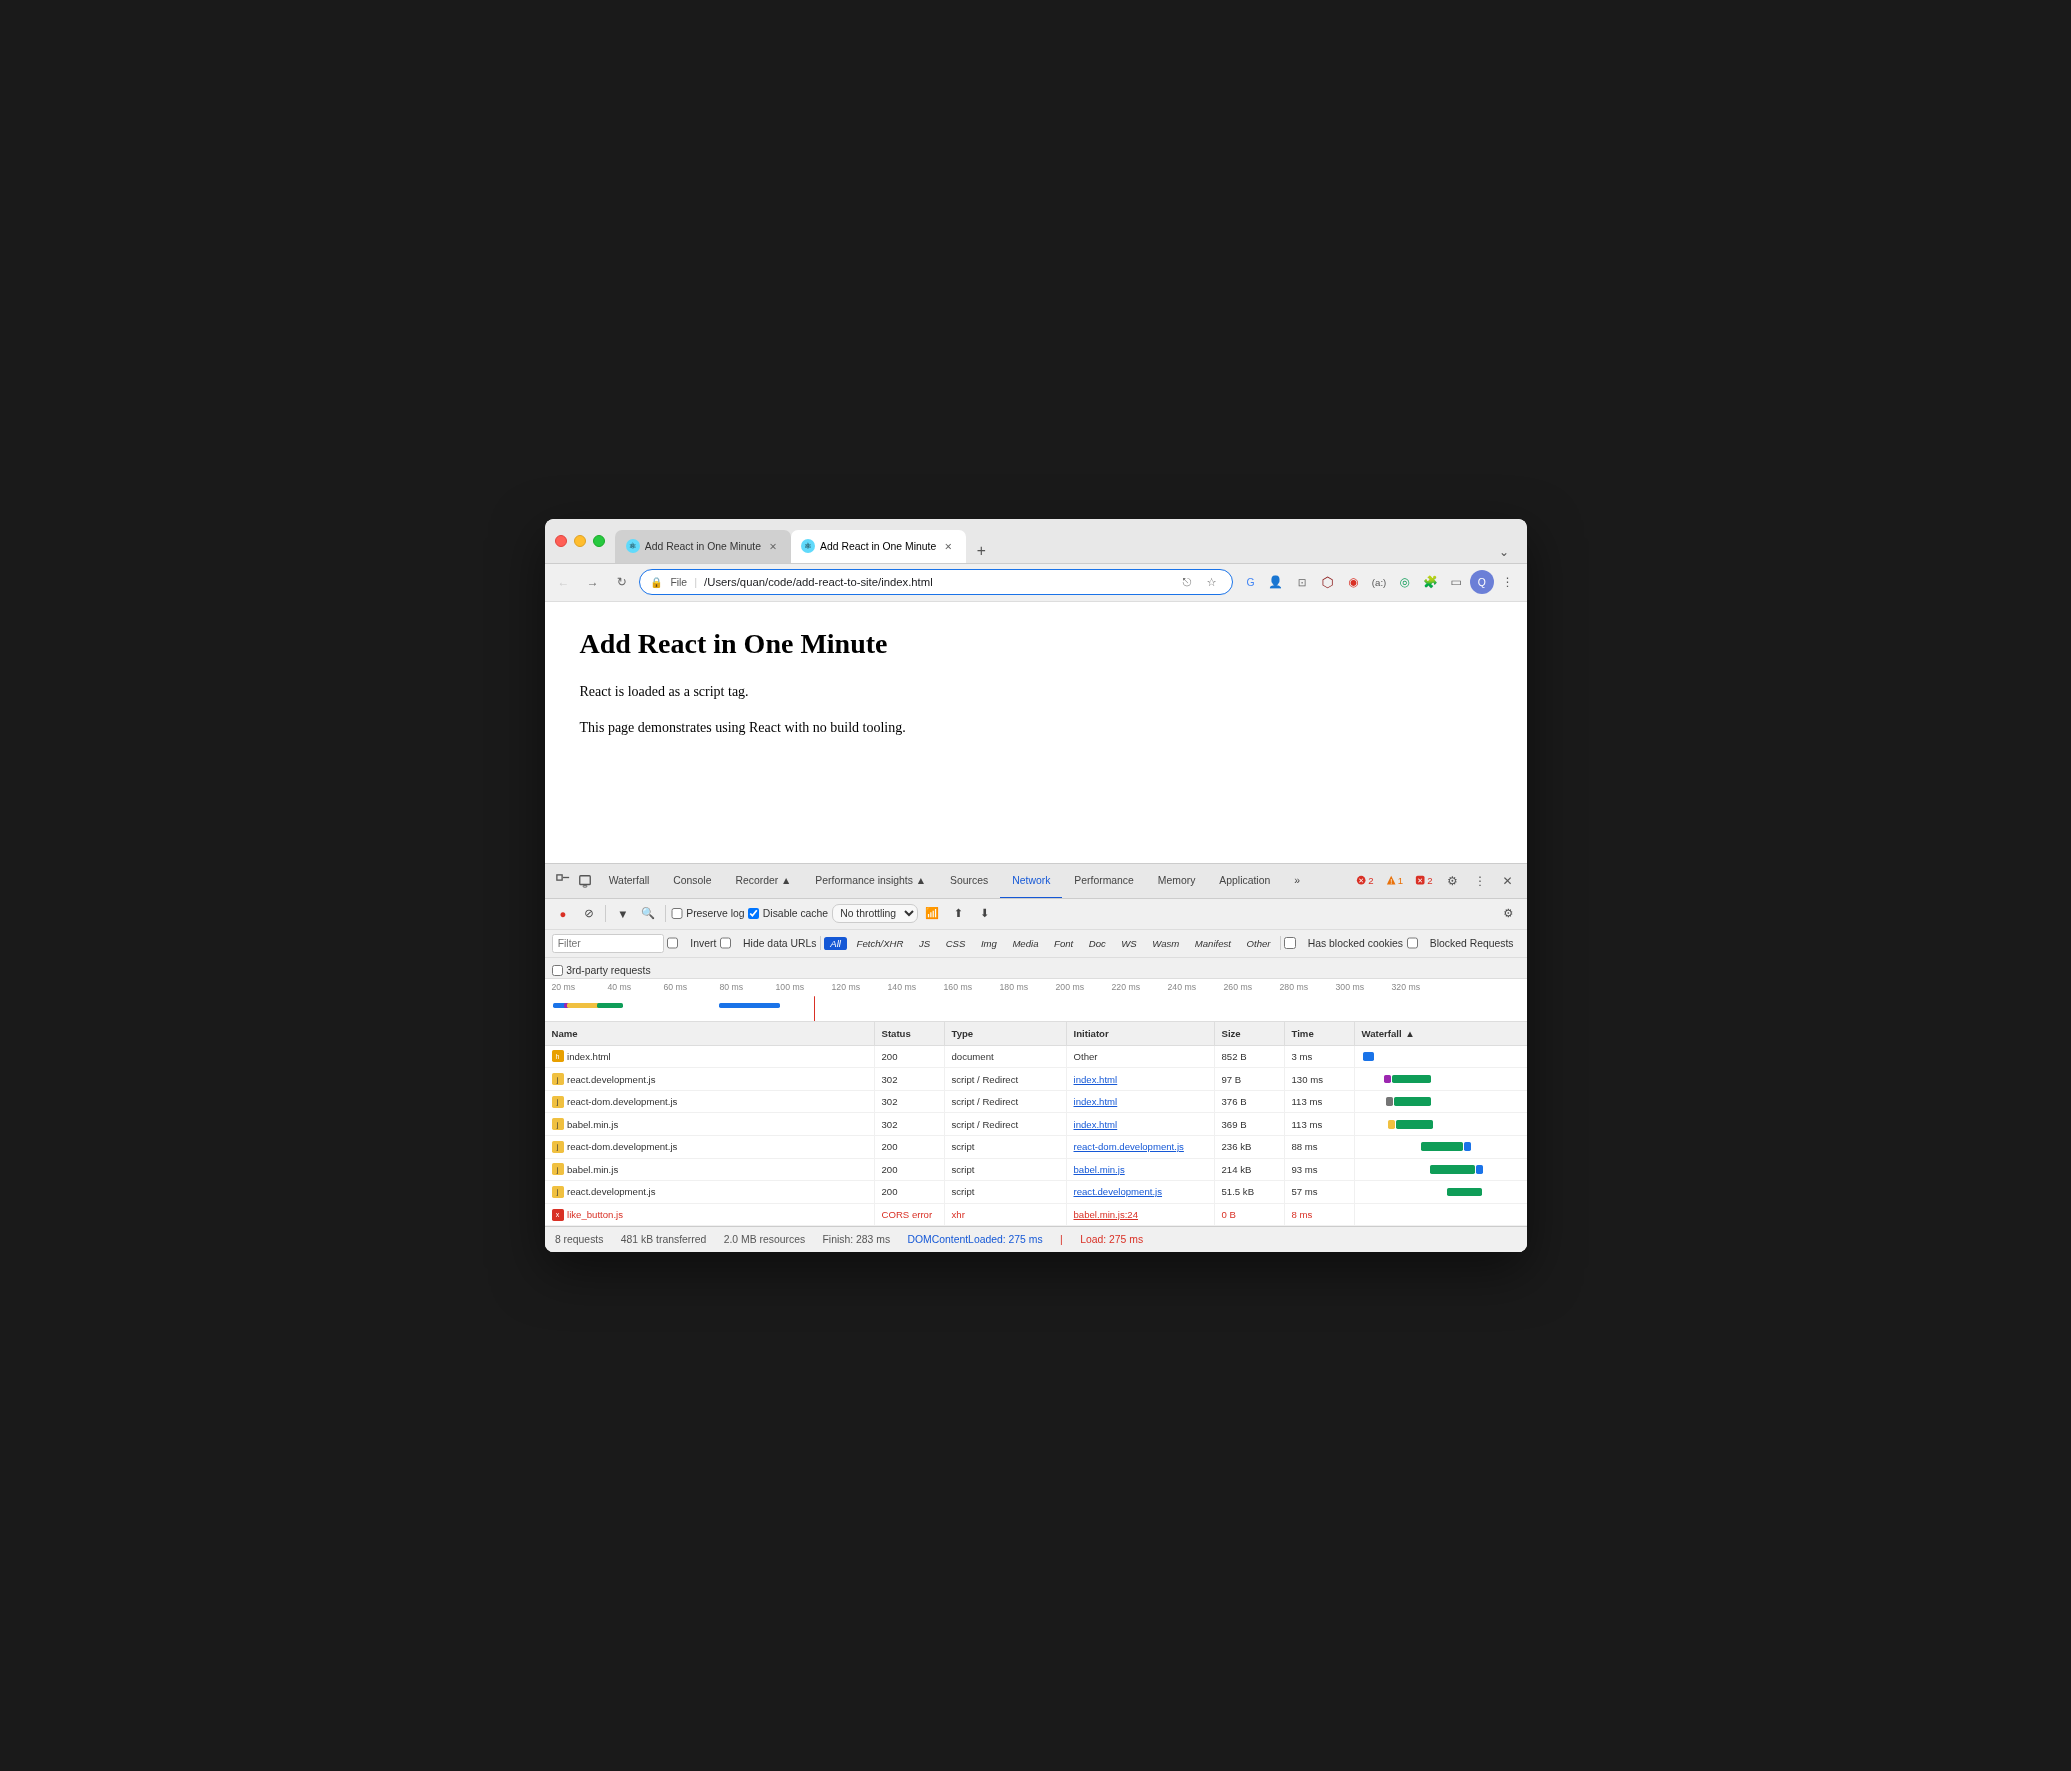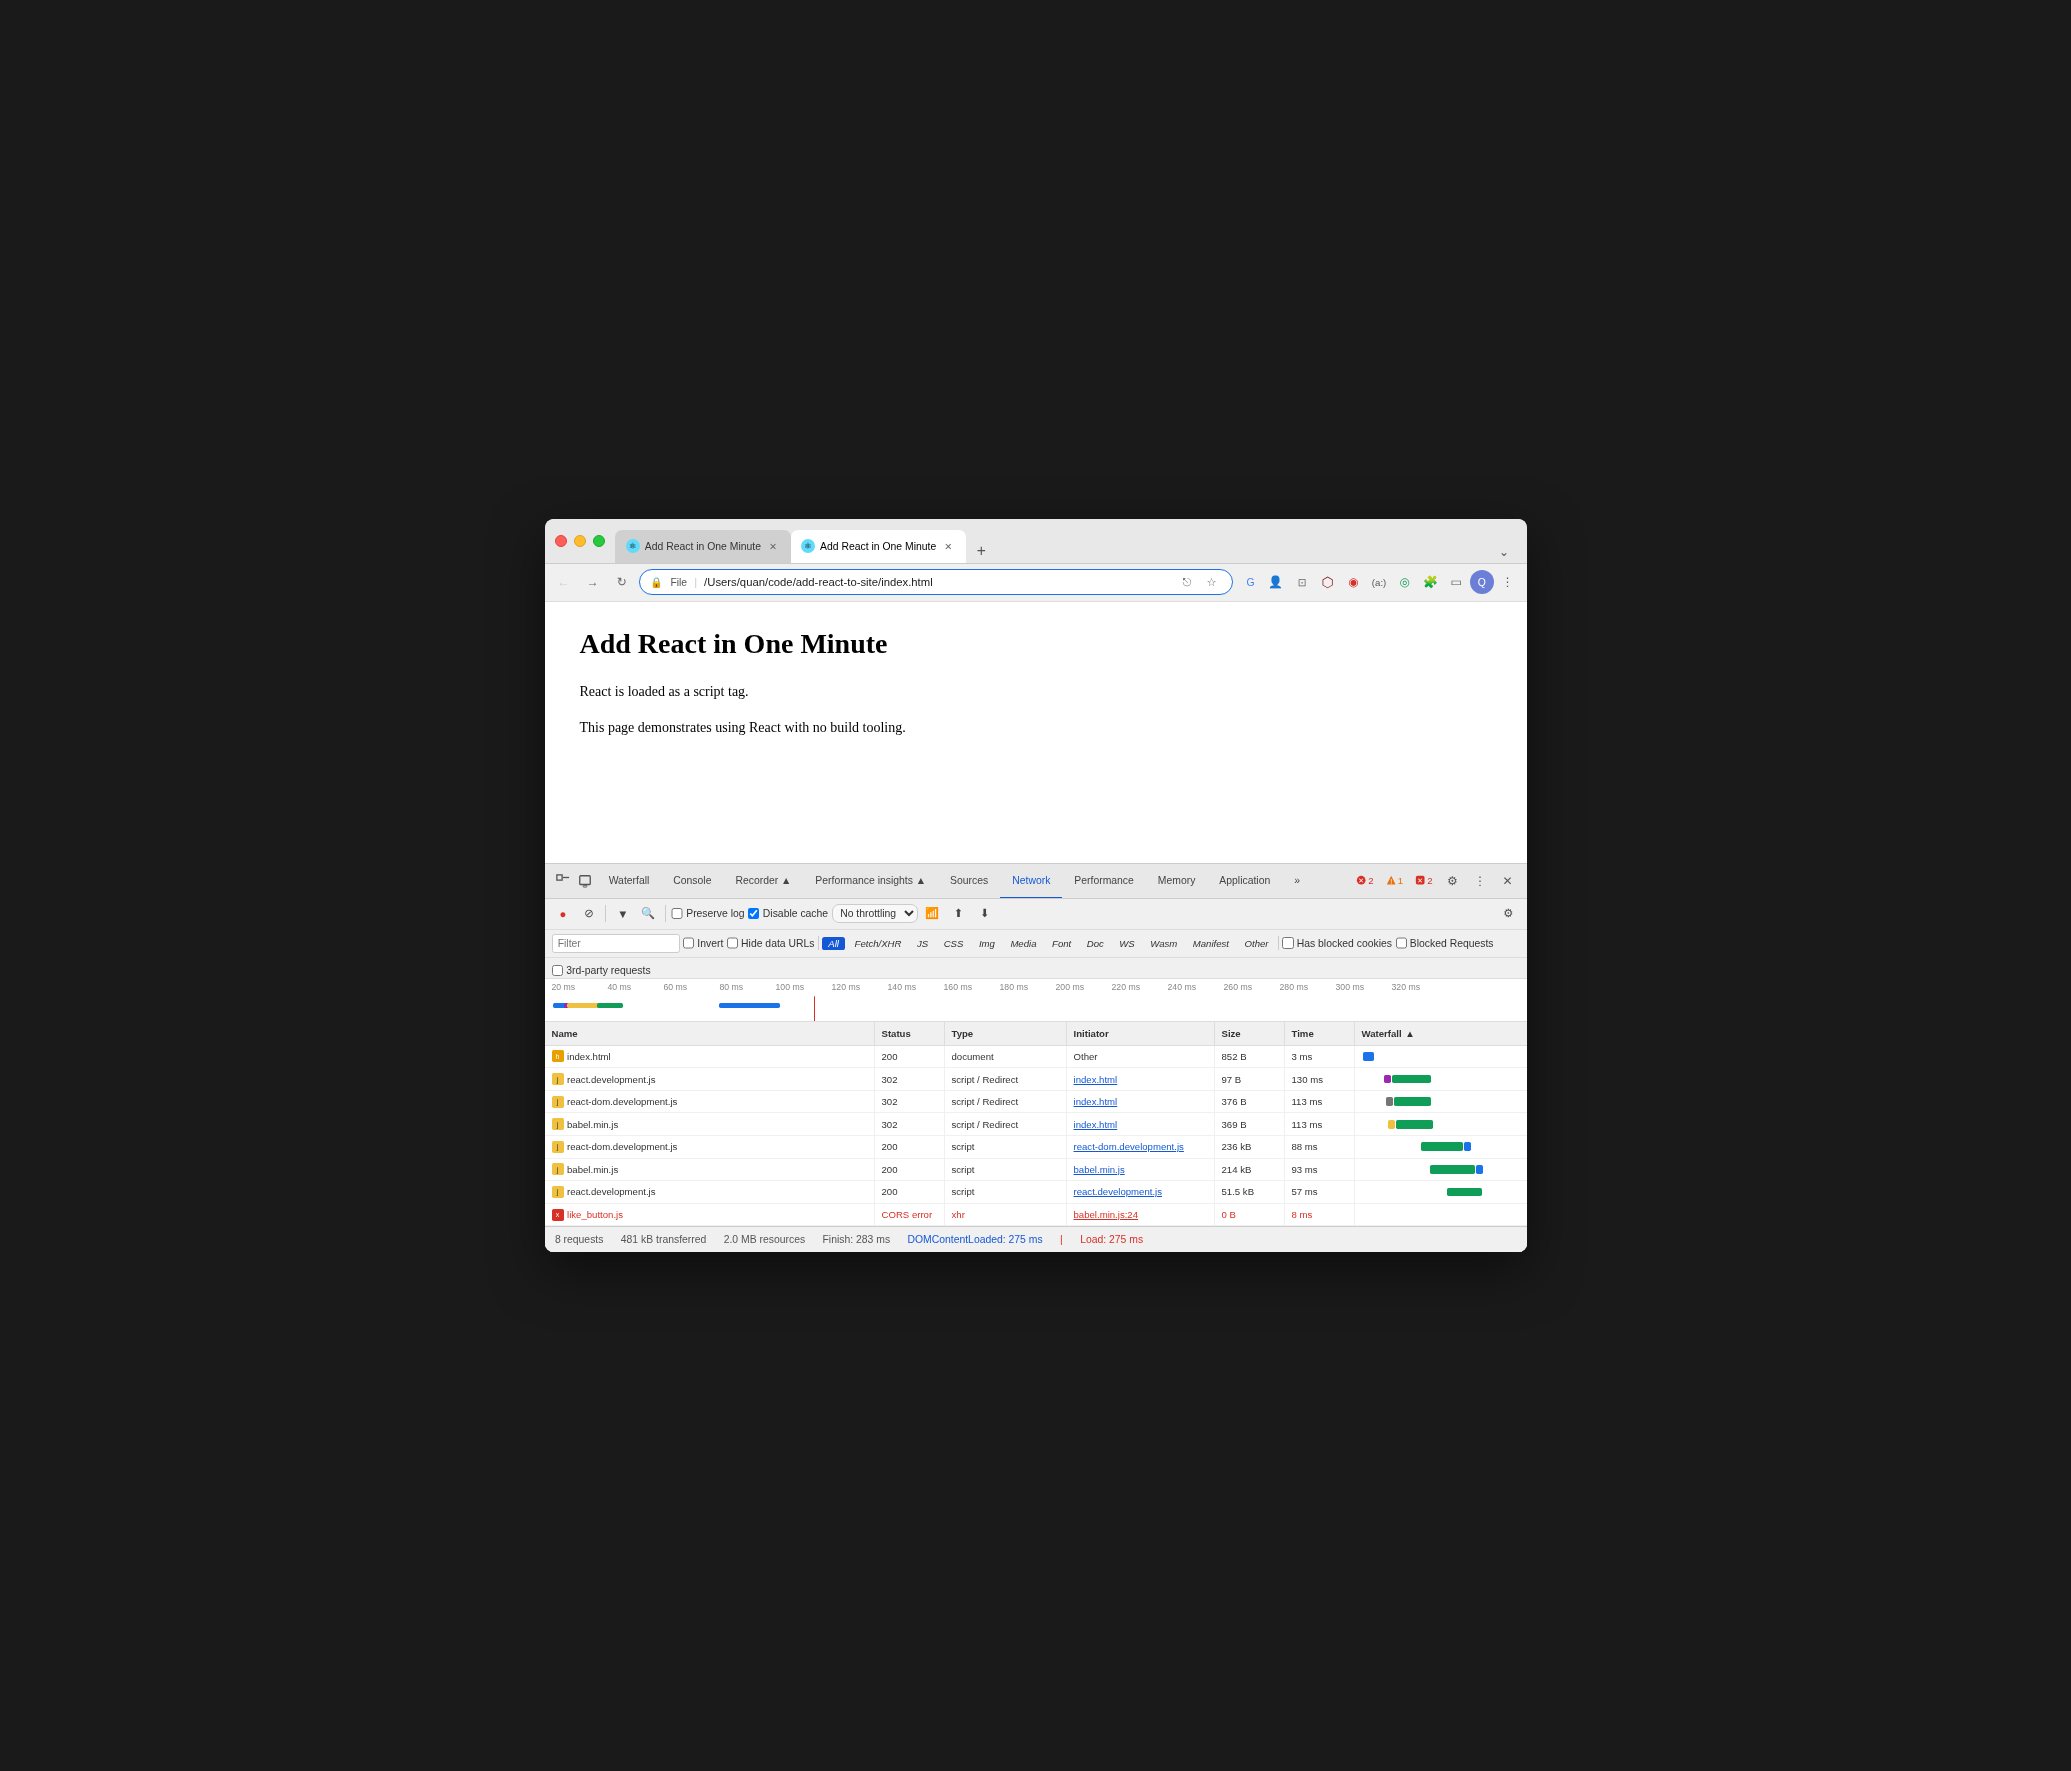--- a/index.html
+++ b/index.html
@@ -334,31 +334,31 @@
       align-items: center;
       padding: 0 7px;
       height: 28px;
       gap: 3.5px;
       border-bottom: 0.9px solid #ddd;
       background: #f0f0f0;
       flex-wrap: wrap;
     }
     .filter-input {
       height: 19px;
-      width: 128px;
+      width: 112px;
       font-size: 10.4px;
       border: 0.9px solid #ccc;
       border-radius: 2.6px;
       padding: 0 5.2px;
       background: #fff;
     }
     .filter-option {
       display: flex;
       align-items: center;
-      gap: 3px;
+      gap: 12px;
       font-size: 10.4px;
       color: #333;
       cursor: pointer;
     }
     .filter-type-btn {
       padding: 0.9px 6px;
       font-size: 9.6px;
       border-radius: 2.6px;
       cursor: pointer;
       color: #333;

